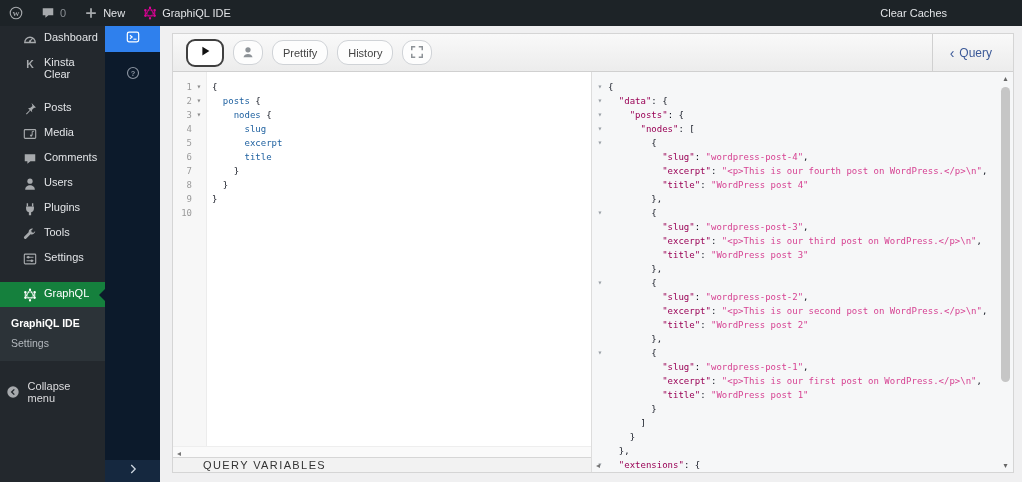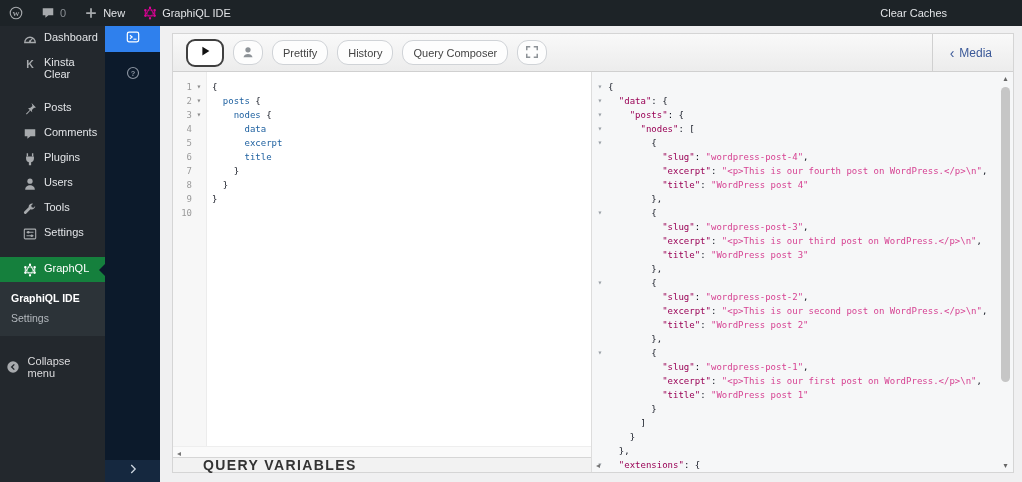--- a/index.html
+++ b/index.html
@@ -58,21 +58,21 @@
   #gutter-bg{position:absolute;left:0;top:0;width:33px;height:374px;background:#f7f7f7;border-right:1px solid:#ececec;border-right:1px solid #ececec}
   #editor-lines{position:absolute;top:8px;left:0;right:0}
   .cline{display:flex;height:14px;font-family:"DejaVu Sans Mono",monospace;font-size:9px;line-height:14px}
   .cline .num{width:19px;text-align:right;color:#9b9b9b}
   .cline .fold{width:14px;text-align:center;color:#8b8b8b;font-size:8px;line-height:14px;cursor:pointer}
   .cline pre{margin:0;padding-left:6px;font:inherit;white-space:pre}
   .tp{color:#141823}.tf{color:#1f61a0}.tk{color:#990055}.ts{color:#d64292}
   #editor-hscroll{position:absolute;left:0;right:0;top:374px;height:13px;background:#fafafa;border-top:1px solid #eee;
                   color:#777;font-size:8px;display:flex;align-items:center;padding:0 4px;box-sizing:border-box}
   #varbar{position:absolute;left:0;right:0;bottom:0;height:15px;background:#f2f2f2;border-top:1px solid #d6d6d6;
-          display:flex;align-items:center;padding-left:30px;font-size:14px;font-weight:bold;letter-spacing:1.4px;color:#333;box-sizing:border-box}
+          display:flex;align-items:center;padding-left:30px;font-size:11px;font-weight:normal;letter-spacing:1.4px;color:#333;box-sizing:border-box}
   #divider{width:1px;background:#ddd;flex:0 0 1px;cursor:col-resize}
   #result{flex:1;position:relative;background:#f6f7f8;overflow:hidden}
   #result-lines{position:absolute;top:8px;left:0;right:16px}
   .rline{display:flex;height:14px;font-family:"DejaVu Sans Mono",monospace;font-size:9px;line-height:14px}
   .rline .fold{width:16px;text-align:center;color:#9aa0a6;font-size:8px;line-height:14px;cursor:pointer;flex:0 0 16px}
   .rline pre{margin:0;font:inherit;white-space:pre}
   #vscroll{position:absolute;right:2px;top:2px;bottom:2px;width:11px}
   #vscroll .arr{position:absolute;left:0;width:11px;text-align:center;font-size:8px;color:#666}
   #vscroll .arr.top{top:0}
   #vscroll .arr.bot{bottom:0}
@@ -154,42 +154,52 @@
         <span class="icon">
           <svg width="14" height="14" viewBox="0 0 16 16" xmlns="http://www.w3.org/2000/svg">
             <path d="M9.8 1.2l5 5-2.4.6-2.2 2.2.3 2.8-2-2-4.2 4.4-.9-.9L7.8 9l-2-2 2.8-.3 2.2-2.2z" fill="currentColor"></path>
           </svg>
         </span>
         <span>Posts</span>
       </div>
       <div class="menu-item">
         <span class="icon">
           <svg width="14" height="14" viewBox="0 0 16 16" xmlns="http://www.w3.org/2000/svg">
+            <rect x="1.5" y="3" width="13" height="10" rx="1" fill="none" stroke="currentColor" stroke-width="1.3"></rect>
+            <path d="M10.5 5.3v4.2M10.5 5.3l2-.5" stroke="currentColor" stroke-width="1.1" fill="none"></path>
+            <circle cx="9.3" cy="9.8" r="1.3" fill="currentColor"></circle>
+          </svg>
+        </span>
+        <span>Media</span>
+      </div>
+      <div class="menu-item">
+        <span class="icon">
+          <svg width="14" height="14" viewBox="0 0 16 16" xmlns="http://www.w3.org/2000/svg">
             <path d="M2 2.5h12v8H8.5L5 13.5v-3H2z" fill="currentColor"></path>
           </svg>
         </span>
         <span>Comments</span>
+      </div>
+      <div class="menu-item">
+        <span class="icon">
+          <svg width="14" height="14" viewBox="0 0 16 16" xmlns="http://www.w3.org/2000/svg">
+            <circle cx="8" cy="4.8" r="3" fill="currentColor"></circle>
+            <path d="M2.5 14.5c0-3 2.5-5 5.5-5s5.5 2 5.5 5z" fill="currentColor"></path>
+          </svg>
+        </span>
+        <span>Users</span>
       </div>
       <div class="menu-item">
         <span class="icon">
           <svg width="14" height="14" viewBox="0 0 16 16" xmlns="http://www.w3.org/2000/svg">
             <path d="M5 1.5v3.5M11 1.5v3.5" stroke="currentColor" stroke-width="1.6"></path>
             <path d="M3.5 5h9v2.5a4.5 4.5 0 0 1-3.2 4.3V15H6.7v-3.2A4.5 4.5 0 0 1 3.5 7.5z" fill="currentColor"></path>
           </svg>
         </span>
         <span>Plugins</span>
-      </div>
-      <div class="menu-item">
-        <span class="icon">
-          <svg width="14" height="14" viewBox="0 0 16 16" xmlns="http://www.w3.org/2000/svg">
-            <circle cx="8" cy="4.8" r="3" fill="currentColor"></circle>
-            <path d="M2.5 14.5c0-3 2.5-5 5.5-5s5.5 2 5.5 5z" fill="currentColor"></path>
-          </svg>
-        </span>
-        <span>Users</span>
       </div>
       <div class="menu-item">
         <span class="icon">
           <svg width="14" height="14" viewBox="0 0 16 16" xmlns="http://www.w3.org/2000/svg">
             <path d="M14 4.5a4 4 0 0 1-5.4 3.7l-4.8 4.9a1.6 1.6 0 1 1-2.3-2.3l4.9-4.8A4 4 0 0 1 11.5 2L9.4 4.1l.5 2 2 .5 2.1-2.1c.3.6.5 1.3 0 0z" fill="currentColor"></path>
           </svg>
         </span>
         <span>Tools</span>
       </div>
       <div class="menu-item">
@@ -268,29 +278,28 @@
           </svg></span>
     </button>
     <button class="tb-btn icon-btn">
       <span><svg width="14" height="14" viewBox="0 0 16 16" xmlns="http://www.w3.org/2000/svg">
             <circle cx="8" cy="5.5" r="3" fill="currentColor"></circle>
             <path d="M2.8 14a5.5 5.5 0 0 1 10.4 0z" fill="currentColor"></path>
           </svg></span>
     </button>
     <button class="tb-btn">Prettify</button>
     <button class="tb-btn">History</button>
-    <button class="tb-btn">Query Composer</button>
     <button class="tb-btn icon-btn">
       <span><svg width="14" height="14" viewBox="0 0 16 16" xmlns="http://www.w3.org/2000/svg">
             <path d="M2 6V2h4M10 2h4v4M14 10v4h-4M6 14H2v-4" fill="none" stroke="currentColor" stroke-width="1.7"></path>
           </svg></span>
     </button>
     <div class="tb-right">
       <span class="chev">‹</span>
-      <span>Media</span>
+      <span>Query</span>
     </div>
   </div>
   <div id="panes">
     <div id="editor">
       <div id="gutter-bg"></div>
       <div id="editor-lines">
           <div class="cline">
             <span class="num">1</span>
             <span class="fold">▾</span>
             <pre><span class="tp">{</span></pre>
@@ -301,21 +310,21 @@
             <pre><span class="tp">  </span><span class="tf">posts</span><span class="tp"> {</span></pre>
           </div>
           <div class="cline">
             <span class="num">3</span>
             <span class="fold">▾</span>
             <pre><span class="tp">    </span><span class="tf">nodes</span><span class="tp"> {</span></pre>
           </div>
           <div class="cline">
             <span class="num">4</span>
             <span class="fold"></span>
-            <pre><span class="tp">      </span><span class="tf">data</span></pre>
+            <pre><span class="tp">      </span><span class="tf">slug</span></pre>
           </div>
           <div class="cline">
             <span class="num">5</span>
             <span class="fold"></span>
             <pre><span class="tp">      </span><span class="tf">excerpt</span></pre>
           </div>
           <div class="cline">
             <span class="num">6</span>
             <span class="fold"></span>
             <pre><span class="tp">      </span><span class="tf">title</span></pre>

